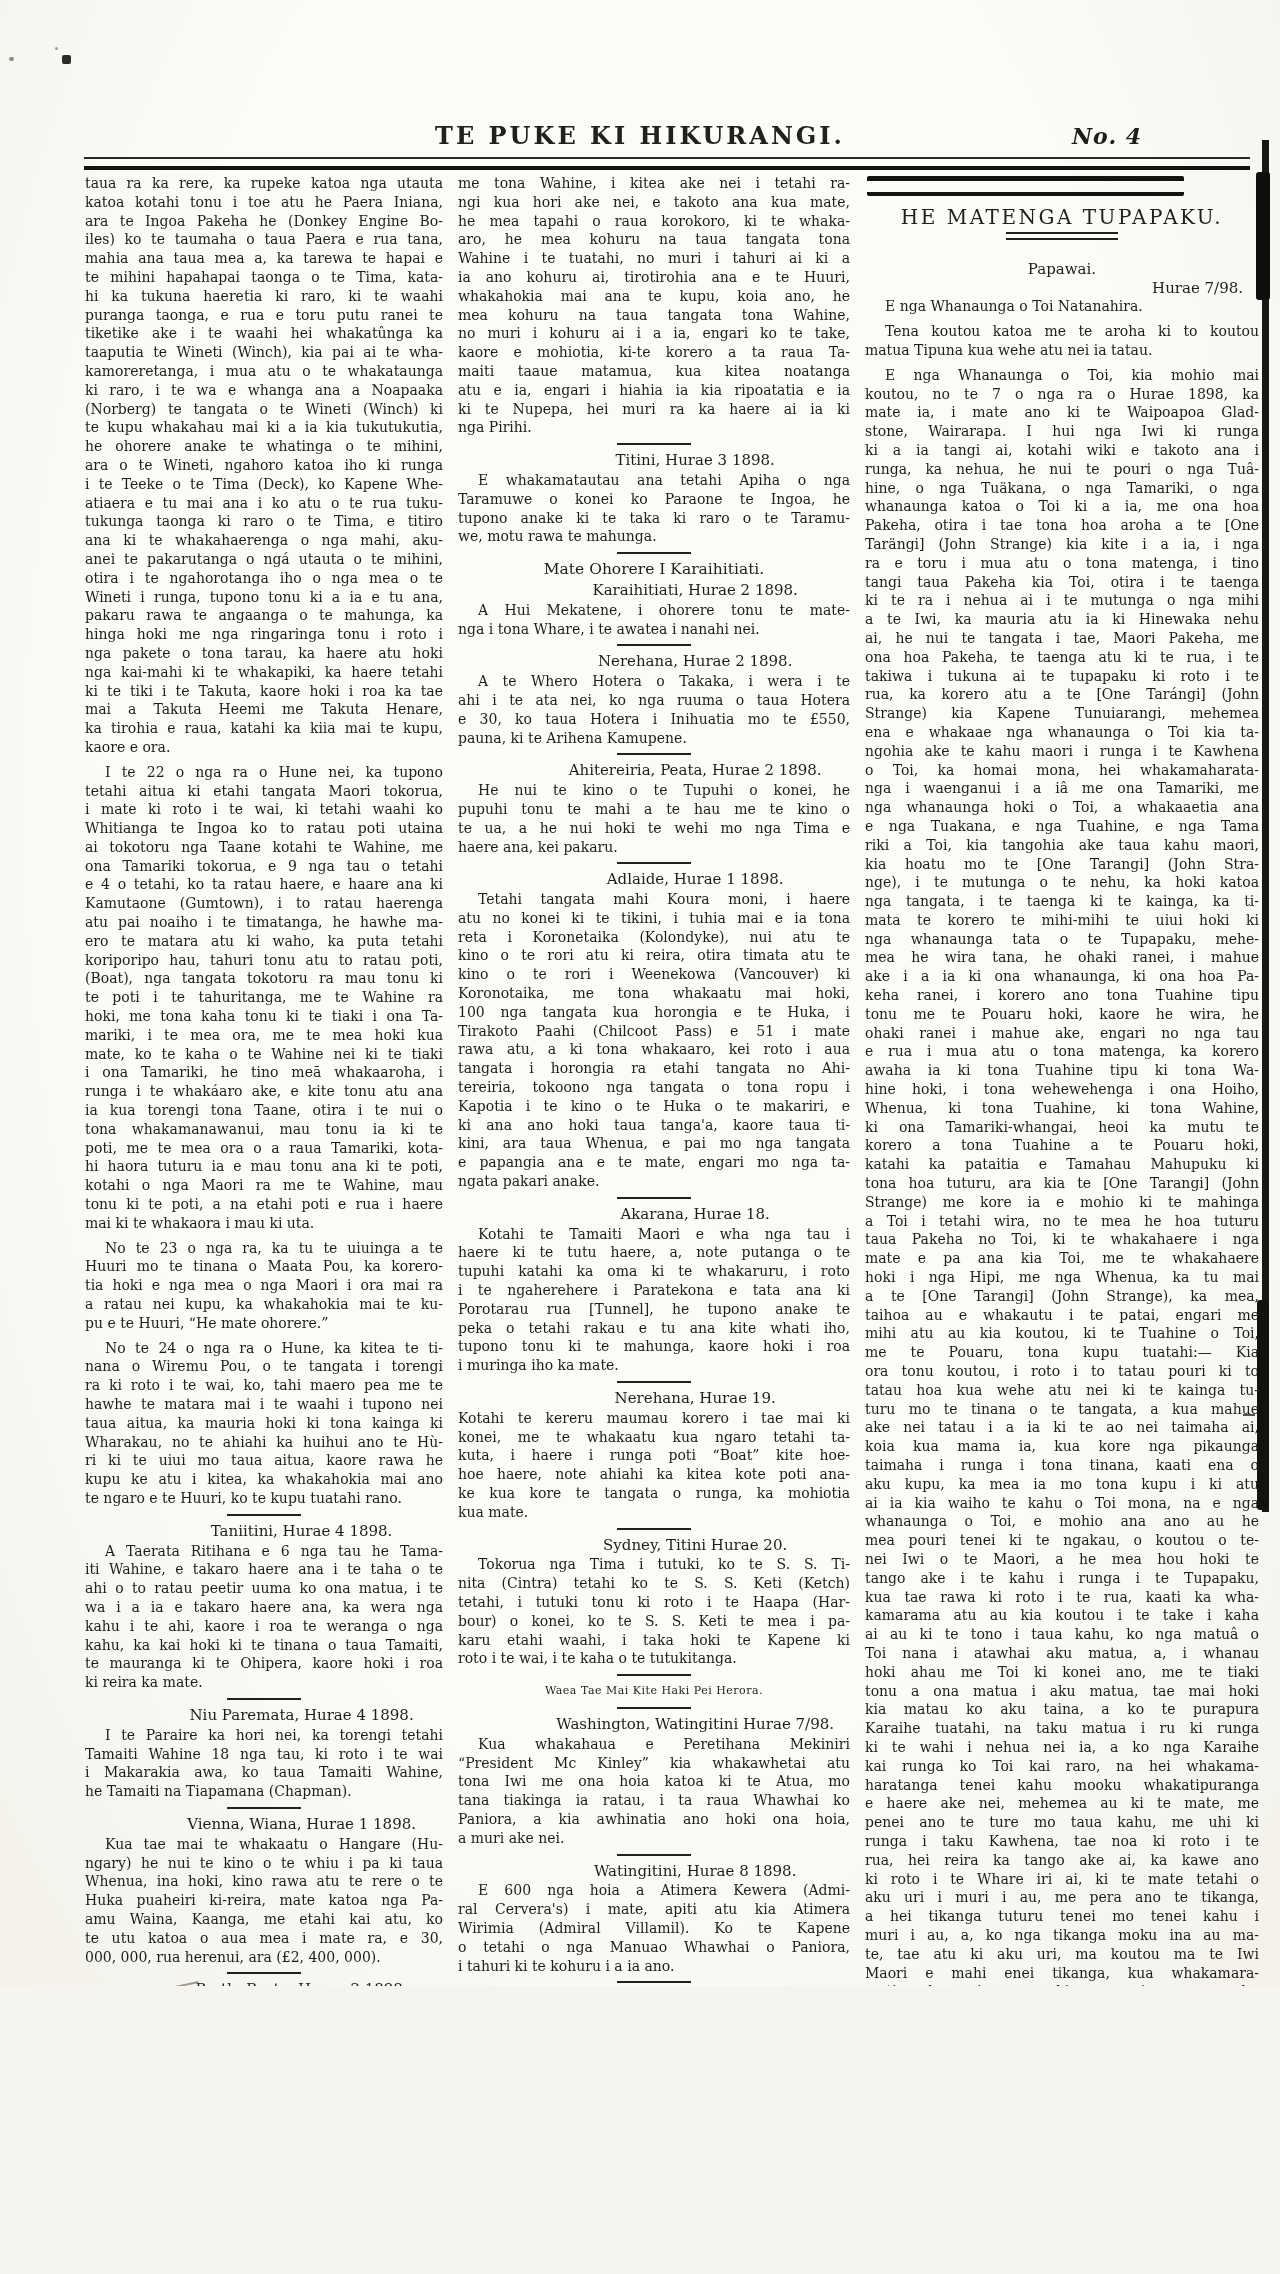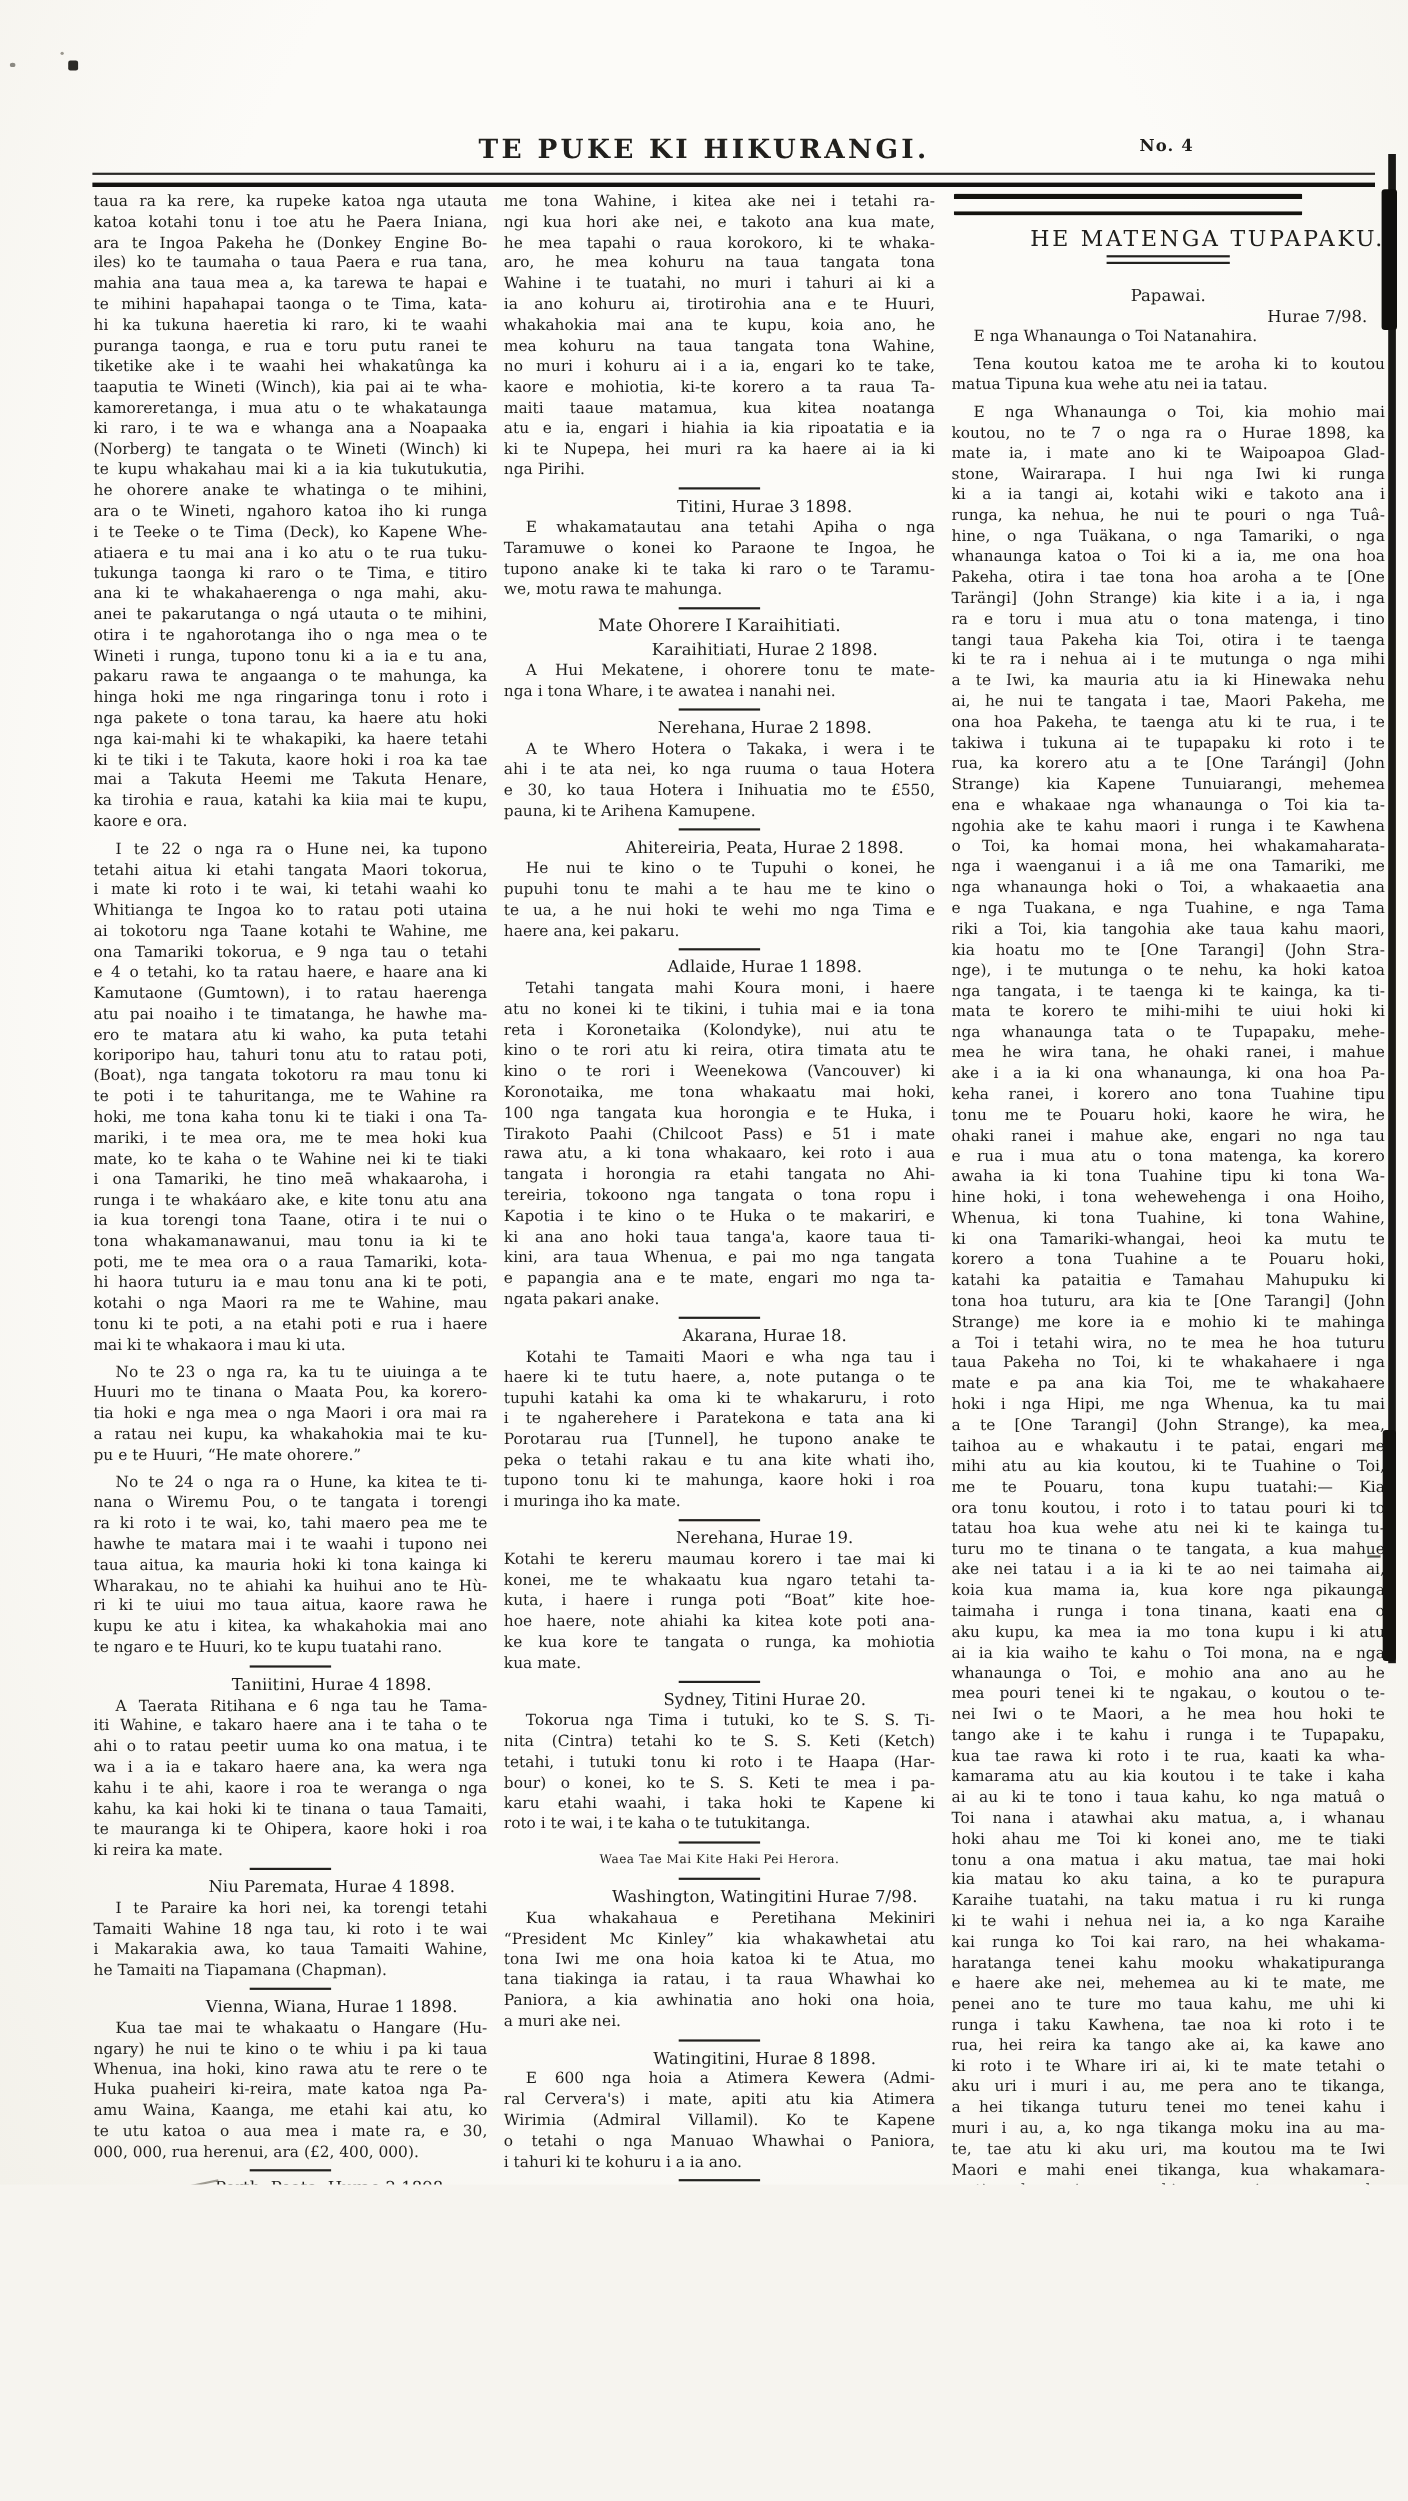--- a/index.html
+++ b/index.html
@@ -2,40 +2,40 @@
 <html><head>
 <meta charset="utf-8">
 <style>
   html,body{margin:0;padding:0;}
   body{width:1280px;height:2274px;background:#f6f4ef;font-family:"DejaVu Serif", serif;color:#1e1d1b;}
   .page{position:relative;width:1280px;height:1986px;overflow:hidden;
         background:radial-gradient(ellipse at 50% 40%, #fcfbf8 60%, #f3f1ea 100%);}
   
   .mast-title{position:absolute;top:121px;left:0;width:1280px;text-align:center;
               font-size:24px;letter-spacing:3px;font-weight:bold;color:#21201d;}
-  .mast-issue{position:absolute;top:123px;left:1036px;font-size:15px;letter-spacing:1px;font-weight:bold;}
+  .mast-issue{position:absolute;top:123px;left:1072px;font-size:22px;letter-spacing:1px;font-weight:bold;font-style:italic;}
   .head-rule{position:absolute;left:84px;top:157px;width:1166px;height:7px;
              border-top:2px solid #2a2926;border-bottom:4px solid #141310;}
   
   .columns{position:absolute;left:85px;top:174px;width:1174px;
            display:grid;grid-template-columns:358px 392px 394px;column-gap:15px;align-items:start;}
   .col{font-size:14px;line-height:18.8px;}
   .para{margin:0 0 6px 0;}
   .line{text-align:justify;text-align-last:justify;-moz-text-align-last:justify;white-space:normal;}
   .line.endline{text-align:left;text-align-last:left;-moz-text-align-last:left;}
   .para .line:first-child{text-indent:20px;}
   .para.noindent .line:first-child{text-indent:0;}
   .dateline{font-size:15px;text-align:center;padding-left:21%;margin:2px 0 1px 0;}
   .art-heading{font-size:15.5px;text-align:center;margin:2px 0 1px 0;}
   .section-heading{font-size:11px;text-align:center;margin:3px 0 2px 0;letter-spacing:.5px;}
   .divider{width:74px;border-top:2px solid #22211e;margin:6px auto 6px auto;height:0;}
   .divider2{width:112px;height:4px;border-top:2px solid #22211e;border-bottom:2px solid #22211e;margin:5px auto 6px auto;}
   .thickrule{height:11px;border-top:5px solid #14130f;border-bottom:4px solid #14130f;
              width:317px;margin:2px auto 12px 2px;border-radius:2px;}
-  .main-heading{font-size:20px;letter-spacing:2.5px;text-align:right;margin:5px 0 2px 0;color:#21201d;}
+  .main-heading{font-size:20px;letter-spacing:2.5px;text-align:center;margin:5px 0 2px 0;color:#21201d;}
   .place-line{font-size:15px;text-align:center;margin:20px 0 0 0;}
   .date-right{font-size:15px;text-align:right;padding-right:16px;margin:0 0 0 0;}
   
   .edge-bar{position:absolute;left:1262px;top:140px;width:7px;height:1372px;background:#191816;}
   .edge-blob1{position:absolute;left:1256px;top:172px;width:14px;height:128px;background:#100f0d;border-radius:3px;}
   .edge-blob2{position:absolute;left:1257px;top:1300px;width:12px;height:210px;background:#13120f;border-radius:3px;}
   .speck1{position:absolute;left:9px;top:57px;width:5px;height:4px;background:#8b8982;border-radius:50%;}
   .speck2{position:absolute;left:62px;top:55px;width:9px;height:9px;background:#2c2b27;border-radius:2px;}
   .speck3{position:absolute;left:55px;top:47px;width:3px;height:3px;background:#9a978e;border-radius:50%;}
   .pencil-mark{position:absolute;left:170px;top:1984px;width:28px;height:12px;

